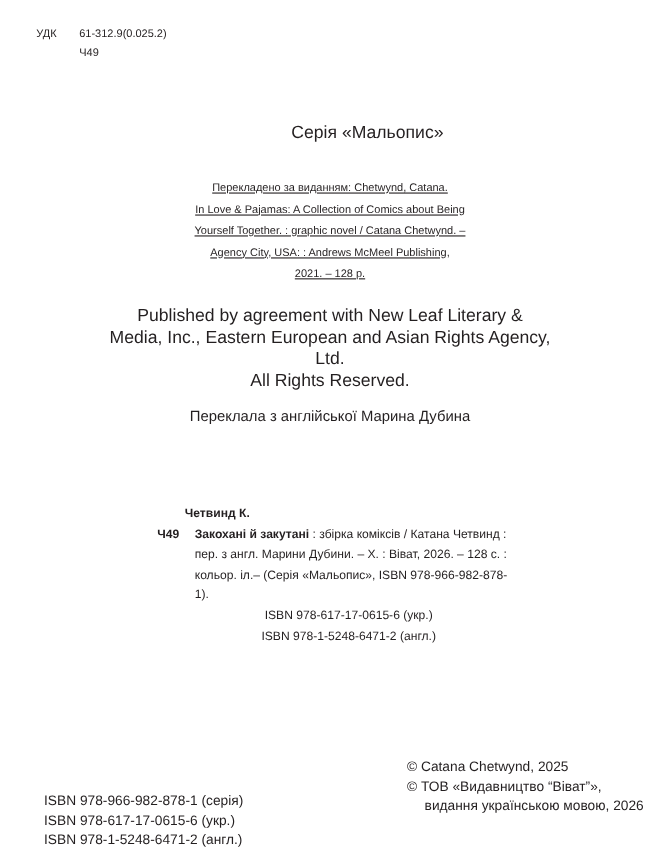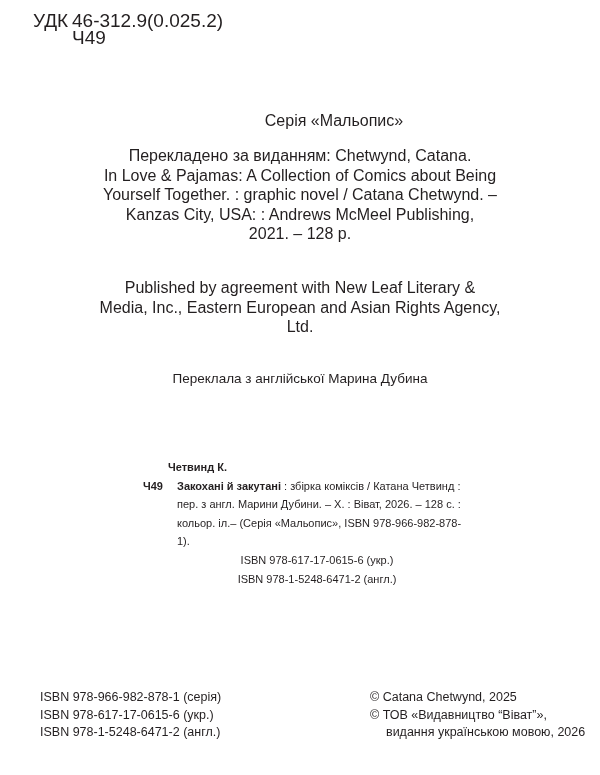--- a/index.html
+++ b/index.html
@@ -21,23 +21,23 @@
   .page {
     position: absolute;
     top: 0; left: 0;
     width: 600px;
     height: 775px;
   }
 
   
   .udc {
     position: absolute;
-    top: 12px;
+    top: 23px;
     left: 33px;
-    font-size: 19px;
+    font-size: 10px;
     line-height: 17px;
     white-space: nowrap;
   }
   .udc-row {
     display: flex;
   }
   .udc-label {
     width: 39px;
     flex: 0 0 39px;
   }
@@ -53,23 +53,24 @@
   }
 
   .series-line {
     top: 112px;
     font-size: 16px;
     line-height: 18px;
     padding-left: 34px;
   }
 
   .orig-pub {
-    top: 146px;
-    font-size: 16px;
+    top: 162px;
+    font-size: 10px;
     line-height: 19.5px;
+    text-decoration: underline;
   }
 
   .agreement {
     top: 278px;
     font-size: 16px;
     line-height: 19.5px;
   }
 
   .translator {
     top: 370px;
@@ -106,21 +107,21 @@
 
   .cip-isbns {
     margin-top: 0px;
     text-align: center;
     padding-left: 18px;
   }
 
   
   .footer-left {
     position: absolute;
-    top: 689px;
+    top: 720px;
     left: 40px;
     font-size: 12.5px;
     line-height: 17.5px;
     text-align: left;
     white-space: nowrap;
   }
   .footer-right {
     position: absolute;
     top: 689px;
     left: 370px;
@@ -134,42 +135,43 @@
   }
 </style>
 </head>
 <body>
 
 <div class="page">
 
   <div class="udc">
     <div class="udc-row">
       <span class="udc-label">УДК</span>
-      <span class="udc-num">46-312.9(0.025.2)</span>
+      <span class="udc-num">61-312.9(0.025.2)</span>
     </div>
     <div class="udc-row udc-row-second">
       <span class="udc-label"></span>
       <span class="udc-num">Ч49</span>
     </div>
   </div>
 
   <div class="centered series-line">Серія «Мальопис»</div>
 
   <div class="centered orig-pub">
     <div>Перекладено за виданням: Chetwynd, Catana.</div>
     <div>In Love &amp; Pajamas: A Collection of Comics about Being</div>
     <div>Yourself Together. : graphic novel / Catana Chetwynd. –</div>
-    <div>Kanzas City, USA: : Andrews McMeel Publishing,</div>
+    <div>Agency City, USA: : Andrews McMeel Publishing,</div>
     <div>2021. – 128 p.</div>
   </div>
 
   <div class="centered agreement">
     <div>Published by agreement with New Leaf Literary &amp;</div>
     <div>Media, Inc., Eastern European and Asian Rights Agency,</div>
     <div>Ltd.</div>
+    <div>All Rights Reserved.</div>
   </div>
 
   <div class="centered translator">Переклала з англійської Марина Дубина</div>
 
   <div class="cip">
     <div class="cip-author">Четвинд К.</div>
     <div class="cip-body">
       <span class="cip-mark">Ч49</span>
       <div class="cip-text"><span class="b">Закохані й закутані</span><span> : збірка коміксів / Катана Четвинд : пер. з англ. Марини Дубини. – Х. : Віват, 2026. – 128 с. : кольор. іл.– (Серія «Мальопис», ISBN 978-966-982-878-1).</span></div>
     </div>

